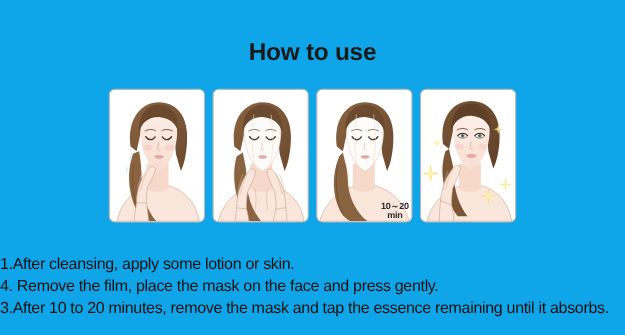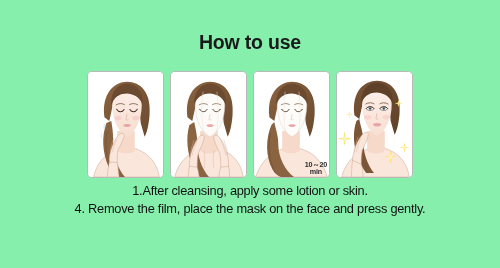--- a/index.html
+++ b/index.html
@@ -6,21 +6,21 @@
   * { margin:0; padding:0; box-sizing:border-box; }
   html,body{
     width:500px; height:268px;
     background:#ffffff;
     font-family:"Liberation Sans", sans-serif;
     overflow:hidden;
   }
   #page{
     position:relative;
     width:500px; height:268px;
-    background:#86efac;
+    background:#0ea5e9;
   }
 
   
   #title{
     position:absolute;
     left:0; top:31px;
     width:500px;
     text-align:center;
     font-size:19.5px;
     font-weight:bold;
@@ -63,23 +63,22 @@
     letter-spacing:-0.2px;
     z-index:5;
     padding:0 1px;
   }
   .timer .t1{ display:block; }
   .timer .t2{ display:block; }
 
   
   #steps{
     position:absolute;
-    left:0; top:182px;
+    left:0; top:202px;
     width:500px;
-    text-align:center;
     color:#111111;
   }
   .step{
     font-size:12.8px;
     line-height:17.5px;
     letter-spacing:-0.25px;
     white-space:nowrap;
   }
 </style>
 </head>
@@ -306,15 +305,16 @@
           </g>
         </svg>
       </div>
     </div>
 
   </div>
 
   <div id="steps">
     <div class="step">1.After cleansing, apply some lotion or skin.</div>
     <div class="step">4. Remove the film, place the mask on the face and press gently.</div>
+    <div class="step">3.After 10 to 20 minutes, remove the mask and tap the essence remaining until it absorbs.</div>
   </div>
 
 </div>
 
 </body></html>

